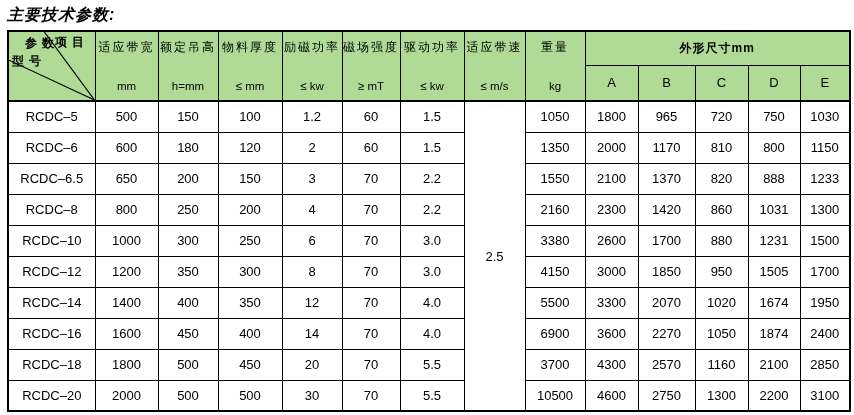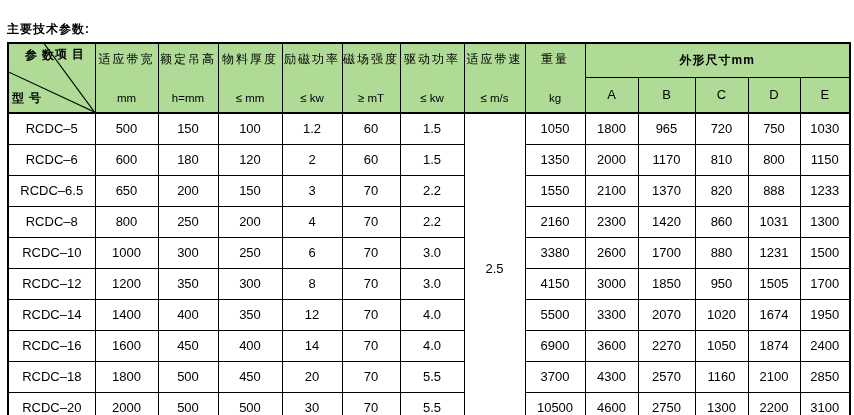--- a/index.html
+++ b/index.html
@@ -6,22 +6,22 @@
     --header-bg:#afdb97;
     --border:#000000;
     --text:#000000;
   }
   html,body{margin:0;padding:0;}
   body{
     width:854px;height:415px;background:#ffffff;overflow:hidden;
     font-family:"Liberation Sans","DejaVu Sans",sans-serif;color:var(--text);
   }
   .title{
-    font-size:12px;font-weight:bold;letter-spacing:1px;
-    margin:21px 0 4px 7px;color:var(--text);
+    font-size:16px;font-weight:bold;letter-spacing:1px;
+    margin:5px 0 4px 7px;color:var(--text);font-style:italic;
   }
   table.spec{
     border-collapse:collapse;table-layout:fixed;
     margin-left:7px;width:842px;
     border:2px solid var(--border);
   }
   .spec th,.spec td{
     border:1px solid var(--border);
     text-align:center;vertical-align:middle;
     padding:0;overflow:hidden;white-space:nowrap;
@@ -40,21 +40,21 @@
   .spec tbody tr{height:31px;}
   .spec tbody td{font-size:13px;background:#ffffff;}
   
   th.corner{position:relative;padding:0;}
   th.corner svg{position:absolute;left:0;top:0;width:100%;height:100%;display:block;}
   th.corner .clab{
     position:absolute;font-size:12px;font-weight:bold;letter-spacing:5px;line-height:13px;
   }
   .clab-param{left:16px;top:5px;}
   .clab-item{left:46px;top:4px;text-align:center;}
-  .clab-model{left:3px;top:48px;}
+  .clab-model{left:3px;top:23px;}
 </style>
 </head>
 <body>
 
 <div class="title">主要技术参数:</div>
 
 <table class="spec">
   <colgroup>
     <col style="width:87px">
       <col style="width:63px">

